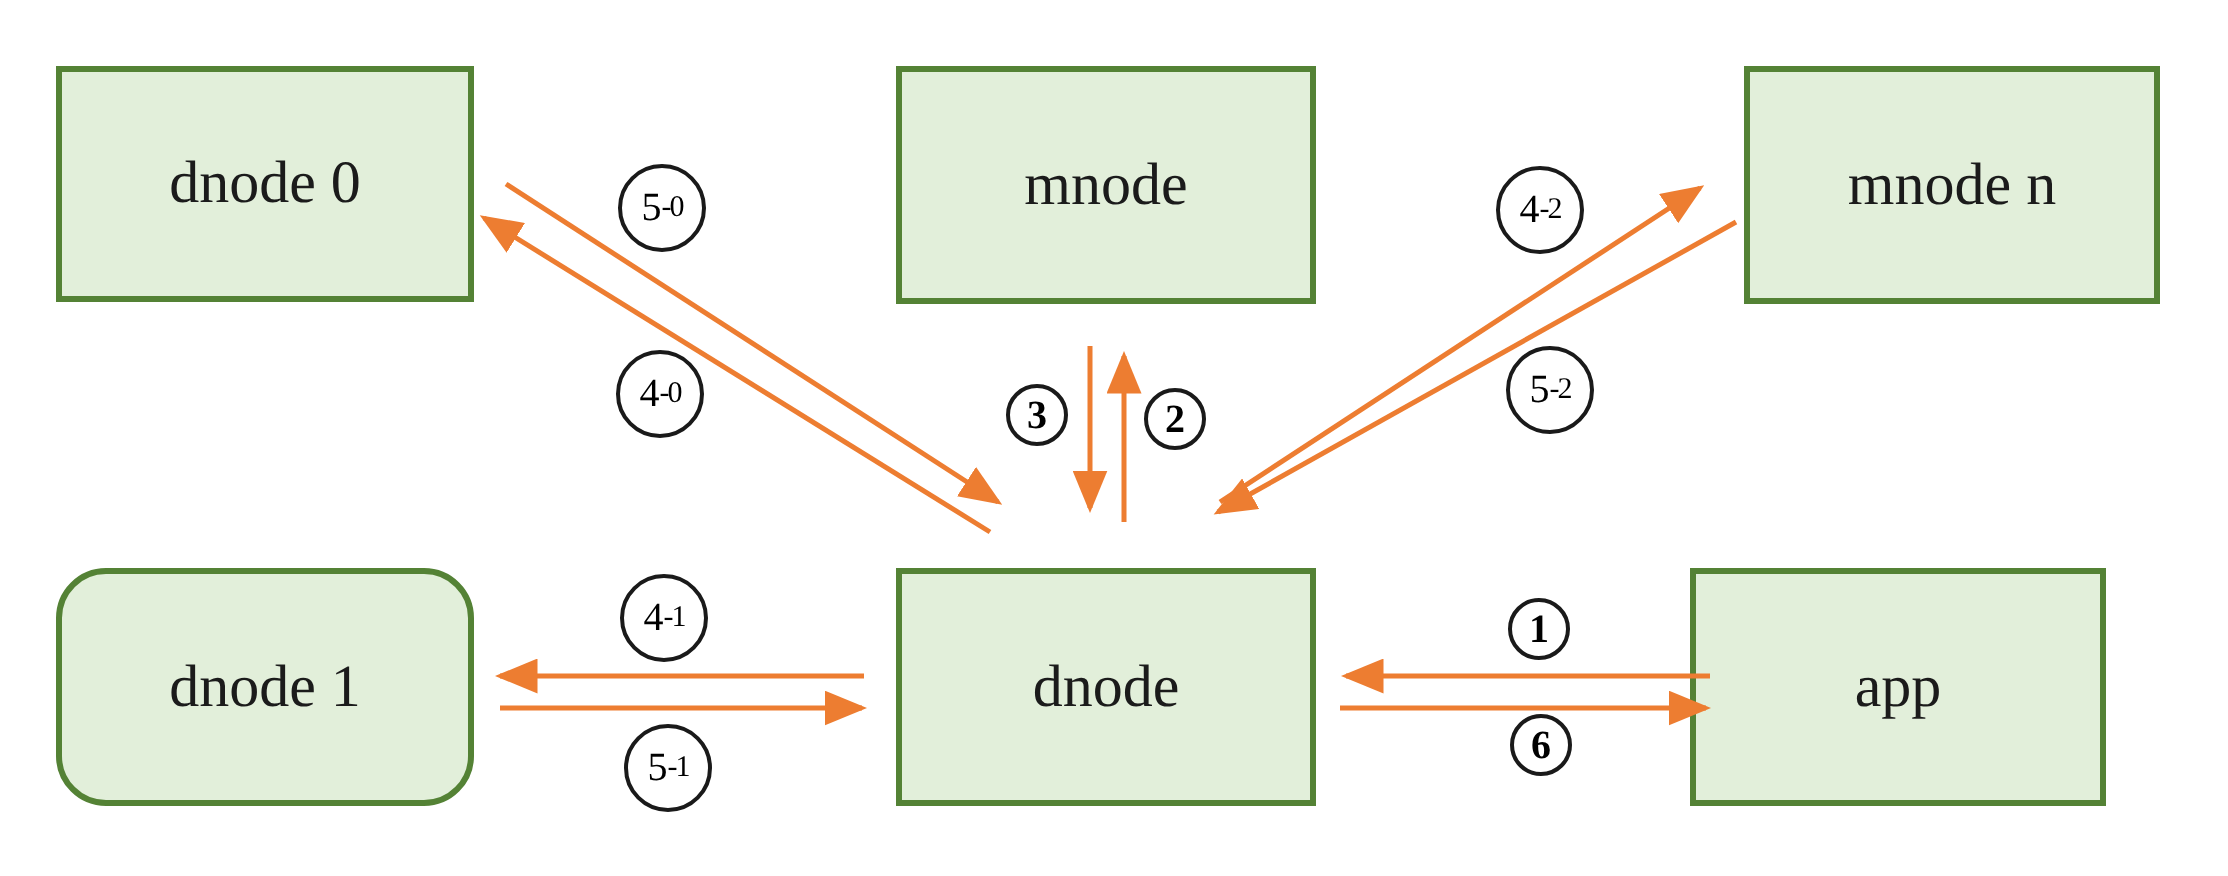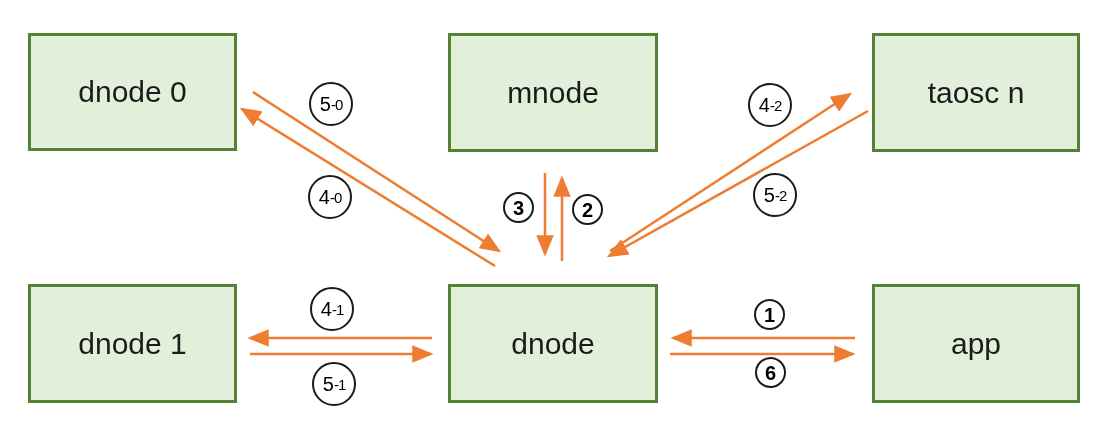--- a/index.html
+++ b/index.html
@@ -10,20 +10,21 @@
     --text:#1b1b1b;
     --bg:#ffffff;
   }
   html,body{margin:0;padding:0;background:var(--bg);}
   body{font-family:"Liberation Sans", sans-serif;}
   .canvas{
     position:relative;
     width:1114px;height:438px;
     background:var(--bg);
     overflow:hidden;
+    font-family:Liberation Serif, serif;
   }
   .node{
     position:absolute;
     box-sizing:border-box;
     background:var(--node-fill);
     border:3px solid var(--node-border);
     display:flex;align-items:center;justify-content:center;
     font-size:30px;
     color:var(--text);
   }
@@ -54,29 +55,29 @@
 
 <div class="canvas">
 
   <div class="node" style="left:28px;top:33px;width:209px;height:118px;">
     <span>dnode 0</span>
   </div>
   <div class="node" style="left:448px;top:33px;width:210px;height:119px;align-items:center;">
     <span>mnode</span>
   </div>
   <div class="node" style="left:872px;top:33px;width:208px;height:119px;">
-    <span>taosc n</span>
+    <span>mnode n</span>
   </div>
-  <div class="node" style="left:28px;top:284px;width:209px;height:119px;">
+  <div class="node" style="left:28px;top:284px;width:209px;height:119px;border-radius:25px;">
     <span>dnode 1</span>
   </div>
   <div class="node" style="left:448px;top:284px;width:210px;height:119px;">
     <span>dnode</span>
   </div>
-  <div class="node" style="left:872px;top:284px;width:208px;height:119px;">
+  <div class="node" style="left:845px;top:284px;width:208px;height:119px;">
     <span>app</span>
   </div>
 
   <svg class="arrows" viewBox="0 0 1114 438" xmlns="http://www.w3.org/2000/svg">
     <defs>
       <marker id="ah" markerWidth="9" markerHeight="7" refX="7.5" refY="3.5" orient="auto" markerUnits="strokeWidth">
         <path d="M0,0 L8.5,3.5 L0,7 Z"></path>
       </marker>
     </defs>
 

